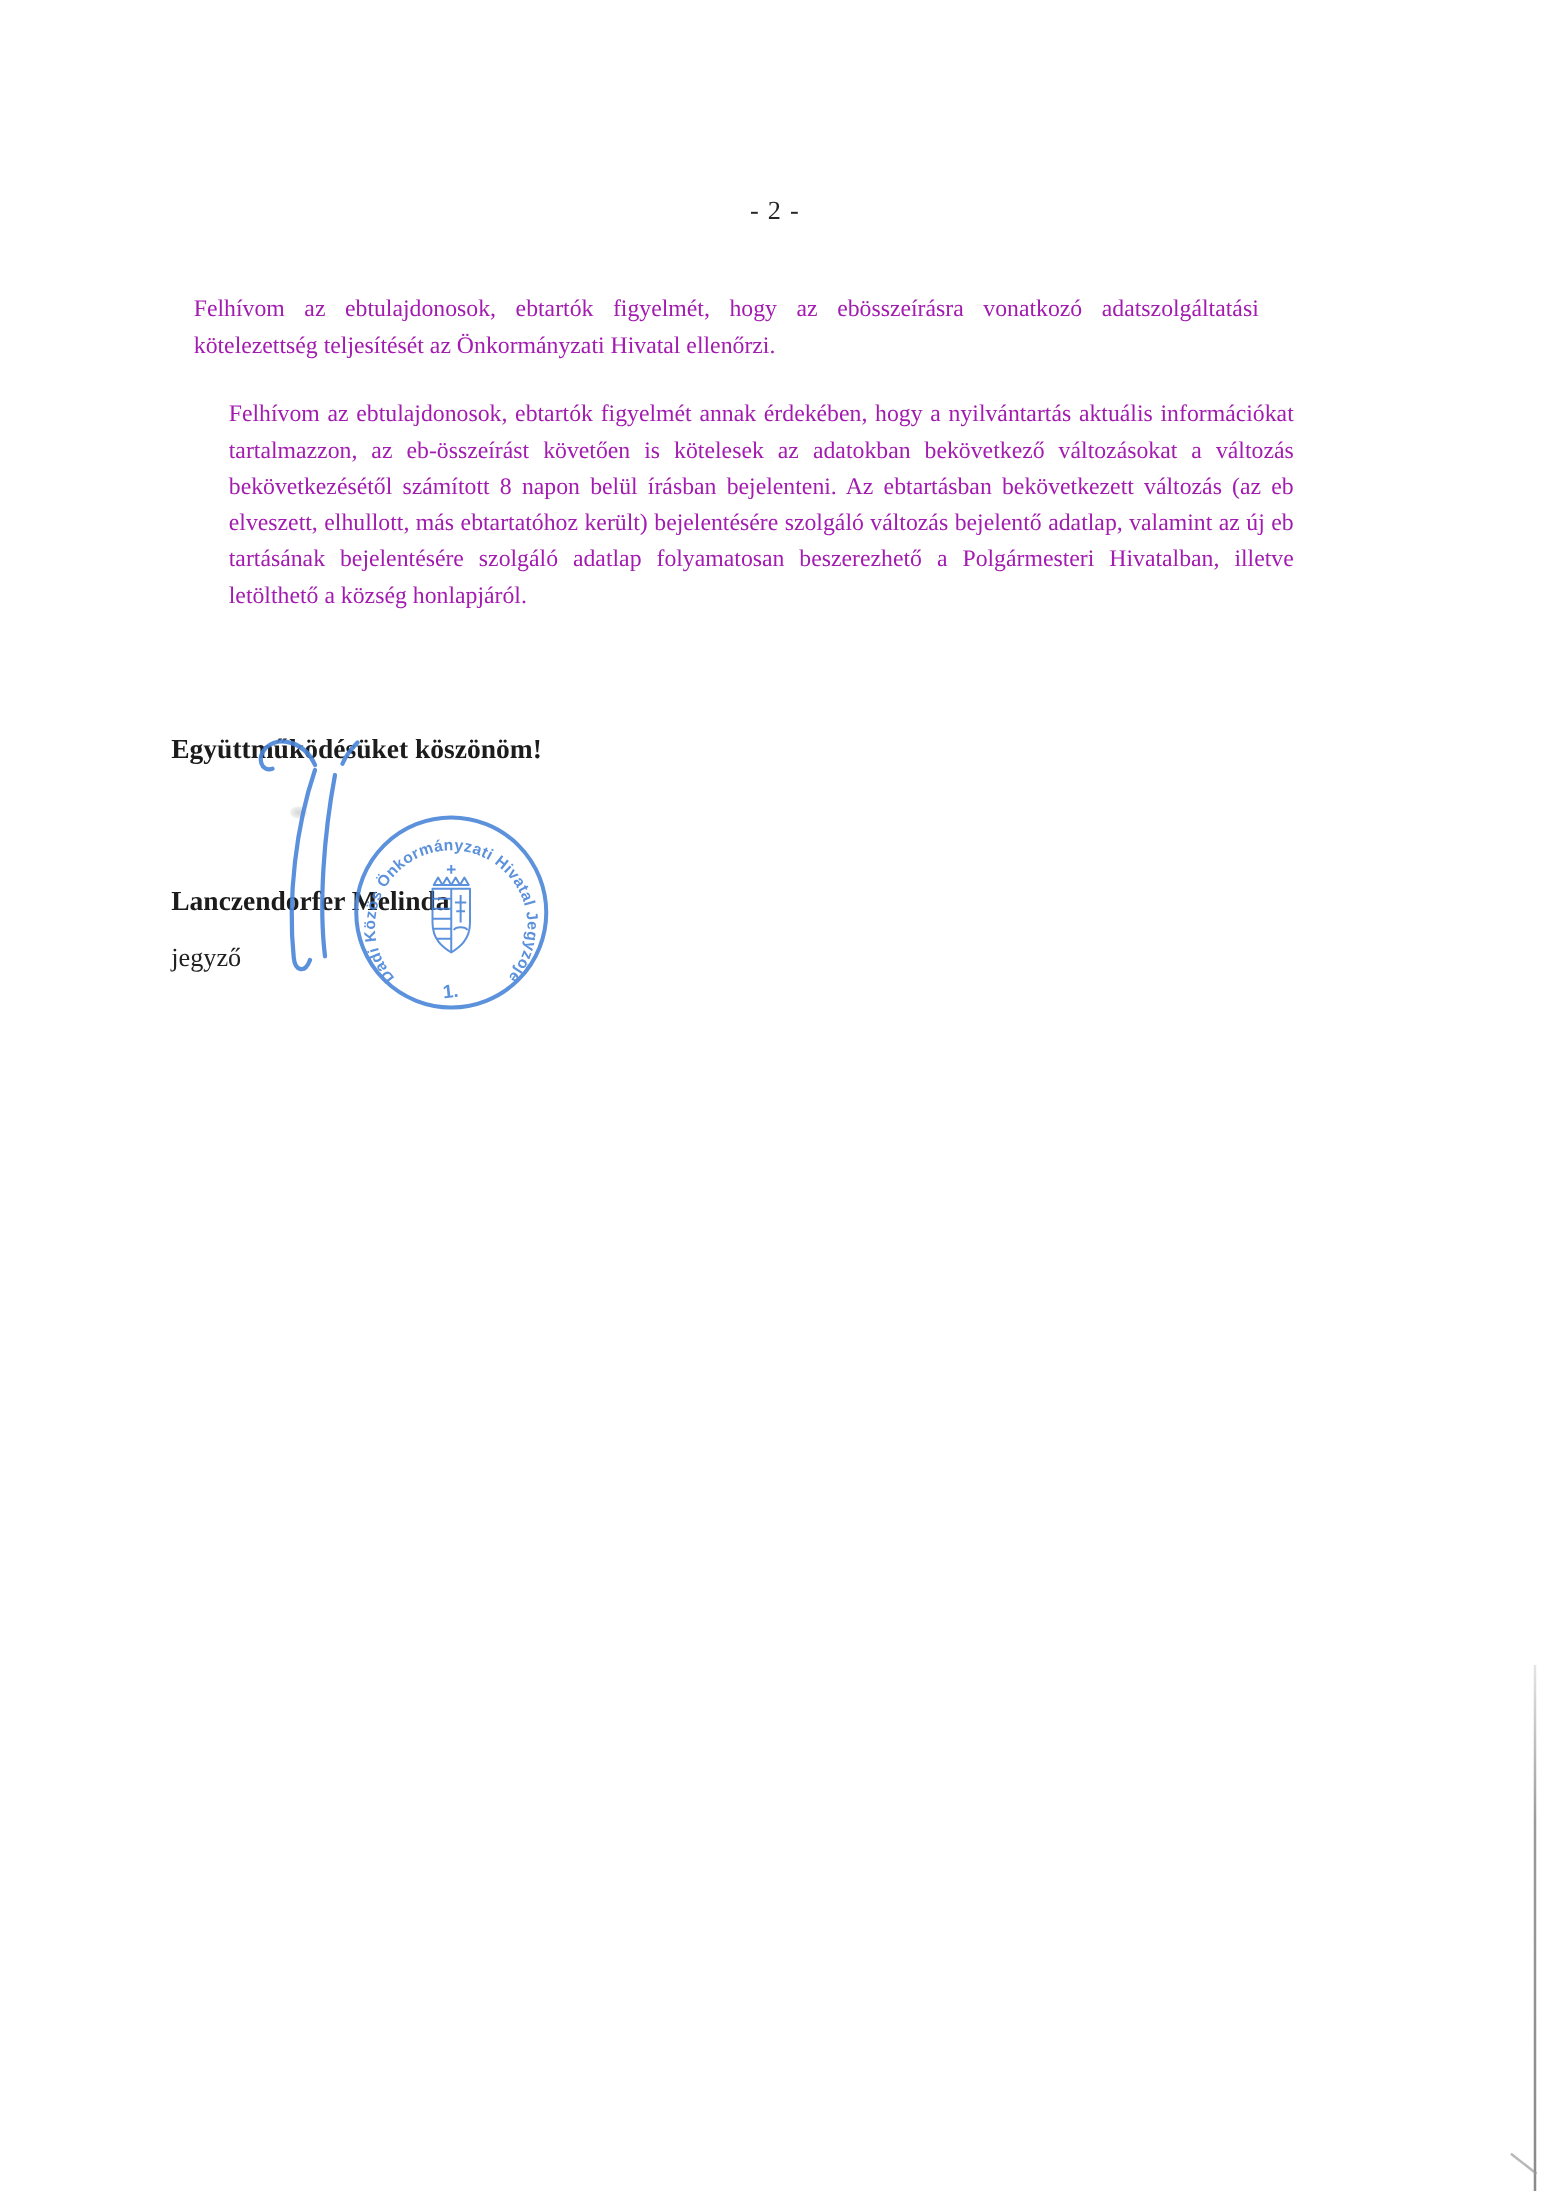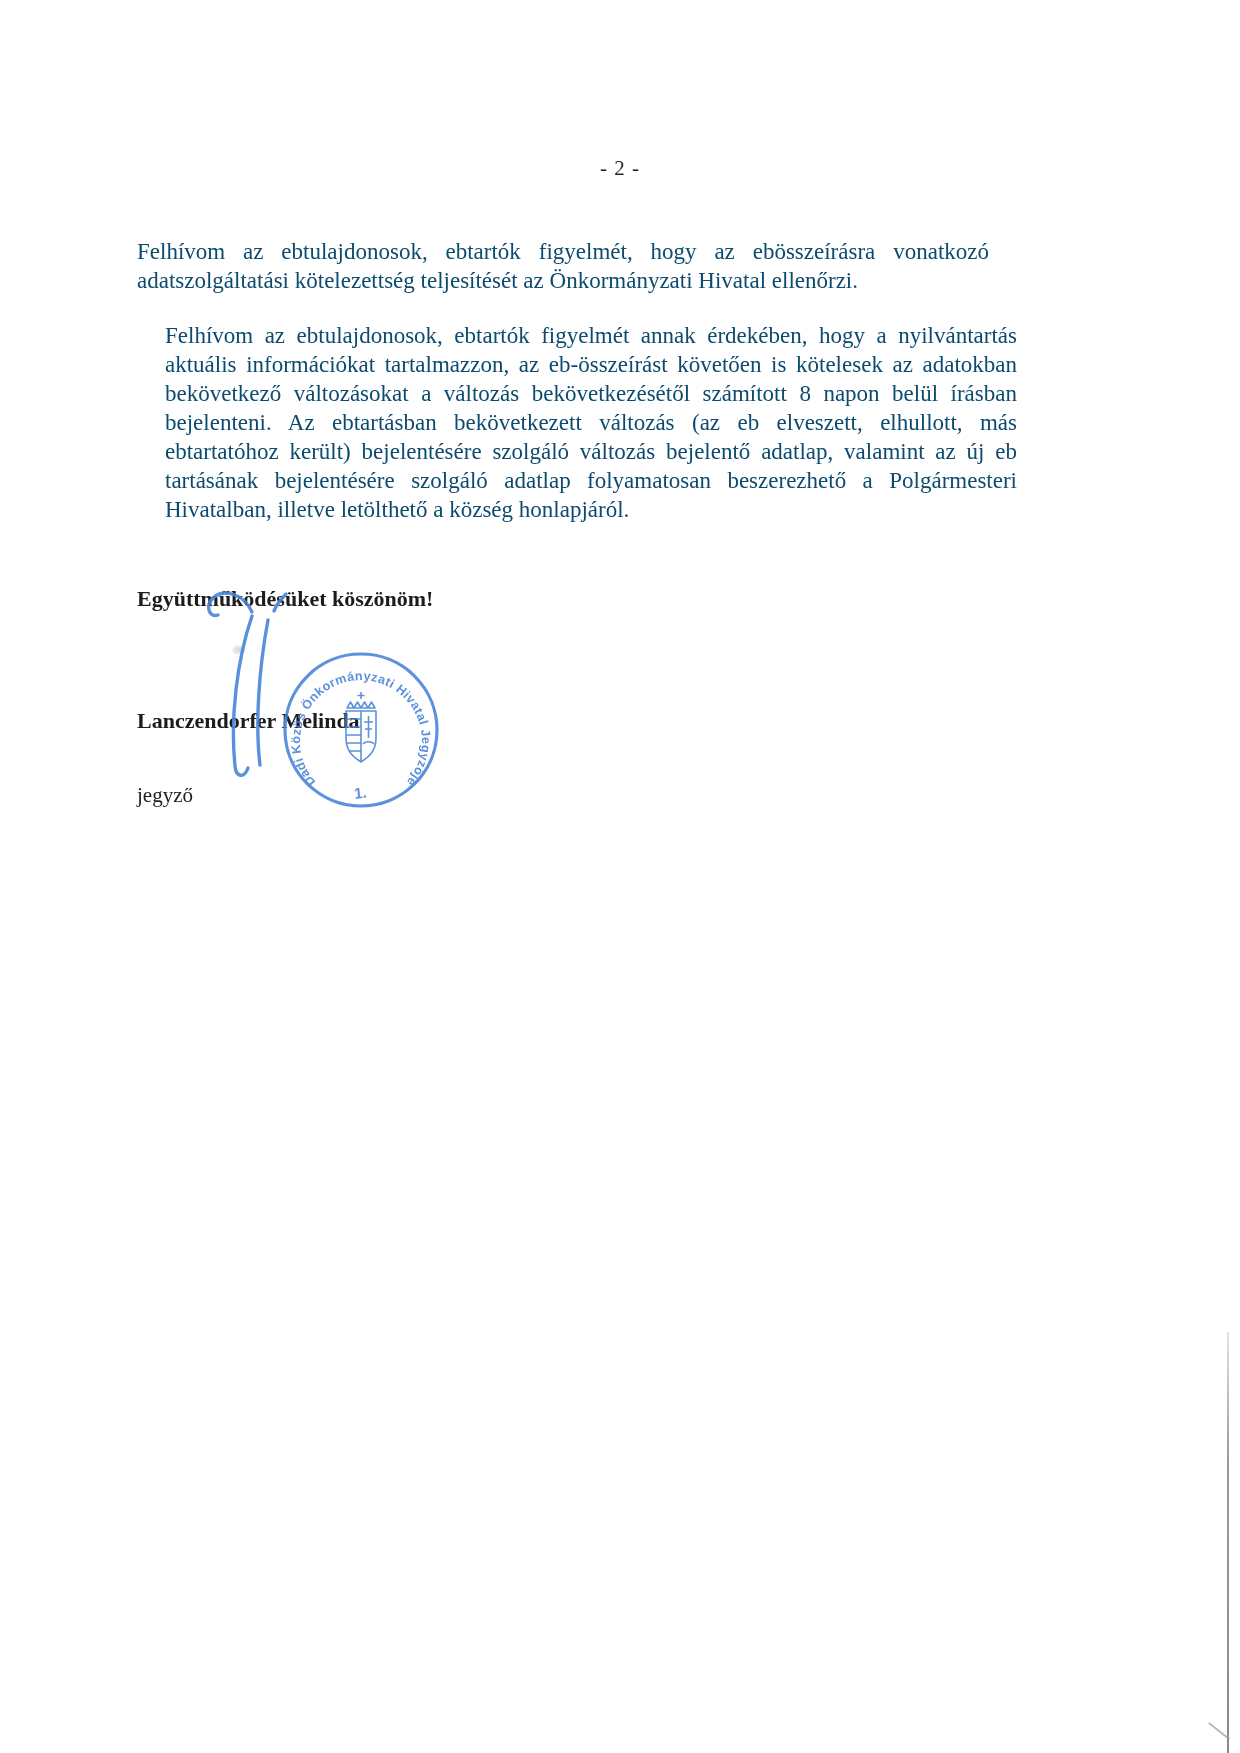--- a/index.html
+++ b/index.html
@@ -21,27 +21,27 @@
     top: 156px;
     left: 0;
     width: 1240px;
     text-align: center;
     font-size: 21px;
     letter-spacing: 1px;
     color: #262626;
   }
   .body-text {
     position: absolute;
-    left: 137px;
+    left: 155px;
     width: 852px;
-    font-size: 23px;
+    font-size: 19px;
     line-height: 29px;
     text-align: justify;
     text-justify: inter-word;
-    color: #0c4a6e;
+    color: #a21caf;
   }
   .para-1 { top: 214px; }
   .para-2 { top: 298px; margin-left: 28px; }
   .closing {
     position: absolute;
     left: 137px;
     top: 586px;
     font-size: 22px;
     font-weight: bold;
     color: #1c1c1c;
@@ -50,21 +50,21 @@
     position: absolute;
     left: 137px;
     top: 708px;
     font-size: 22px;
     font-weight: bold;
     color: #1c1c1c;
   }
   .sig-title {
     position: absolute;
     left: 137px;
-    top: 783px;
+    top: 754px;
     font-size: 21px;
     color: #212121;
     text-align: center;
   }
   .stamp-svg {
     position: absolute;
     left: 281px;
     top: 650px;
     width: 160px;
     height: 160px;

